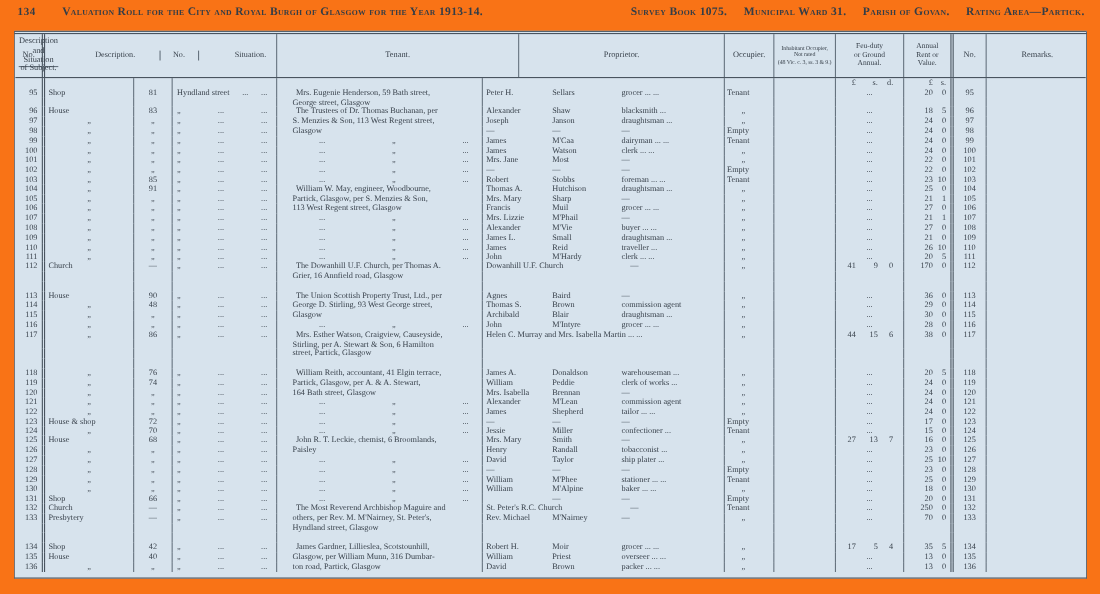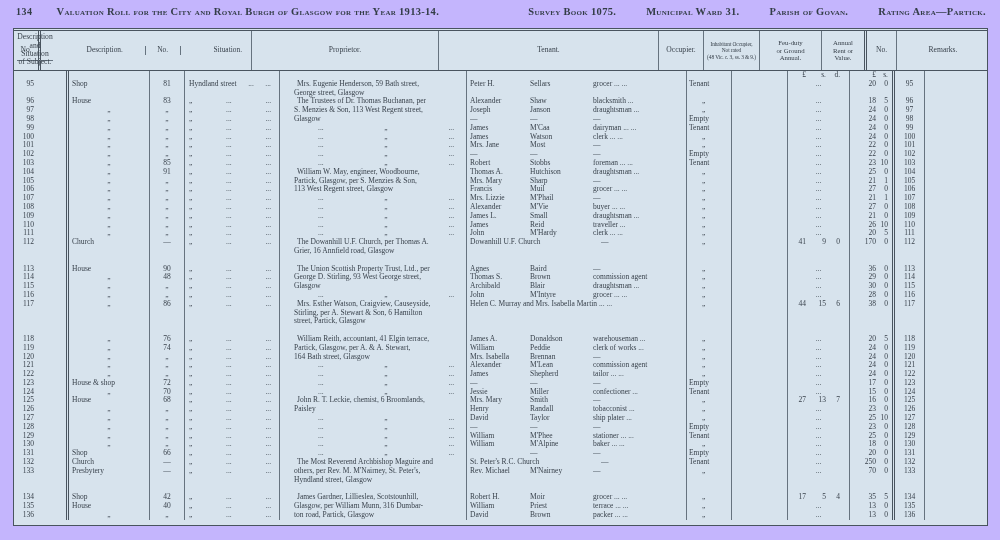--- a/index.html
+++ b/index.html
@@ -1,23 +1,23 @@
 <!DOCTYPE html>
 <html><head>
 <meta charset="utf-8">
 <style>
   html,body{margin:0;padding:0;background:#c9d6e2;}
-  .page{position:relative;width:1000px;height:540px;background:#c4b5fd;overflow:hidden;
+  .page{position:relative;width:1000px;height:540px;background:#f97316;overflow:hidden;
         font-family:"Liberation Serif","DejaVu Serif",serif;color:#39424c;}
   
   .titlebar{position:absolute;top:6px;left:16px;right:14px;display:flex;align-items:baseline;
             font-variant:small-caps;font-weight:700;font-size:10.5px;letter-spacing:.3px;color:#333d47;white-space:nowrap;}
   .titlebar .pnum{font-variant:normal;font-size:10px;margin-right:24px;letter-spacing:.5px;}
   .titlebar .spacer{flex:1;}
-  .titlebar .seg{margin-left:30px;}
+  .titlebar .seg{margin-left:15px;}
   
   .tbl{position:absolute;left:13px;top:28px;width:975px;height:498px;box-sizing:border-box;
        border:1.5px solid #49545f;border-top:3px double #49545f;display:flex;flex-direction:column;background:#d7e3ed;}
   
   .thead{display:flex;height:40px;flex:none;border-bottom:1px solid #49545f;box-sizing:border-box;}
   .th{box-sizing:border-box;border-left:1px solid #66737f;display:flex;align-items:center;justify-content:center;
       text-align:center;font-size:7.6px;line-height:8.4px;flex:none;}
   .th:first-child{border-left:none;}
   .th.dbl{border-left:3px double #49545f;}
   .grp{padding:0;align-items:center;gap:12px;}
@@ -28,21 +28,21 @@
   .sm{font-size:5.4px;line-height:6.2px;white-space:pre-line;letter-spacing:-.1px;}
   .med{font-size:6.8px;line-height:7.4px;white-space:pre-line;}
   
   .tb{flex:1;display:flex;flex-direction:column;overflow:hidden;}
   .tr{display:flex;height:8.8px;flex:none;}
   .c{box-sizing:border-box;border-left:1px solid #66737f;height:100%;font-size:7.5px;line-height:8.8px;
      white-space:nowrap;overflow:visible;flex:none;}
   .c:first-child{border-left:none;}
   .c.dbl{border-left:3px double #49545f;}
   .c0{width:24px;text-align:right;padding-right:4px;}
-  .c1{width:83px;padding-left:3px;margin-left:28px;}
+  .c1{width:83px;padding-left:3px;}
   .c1.dit{text-align:center;padding-left:0;}
   .c2{width:35px;text-align:center;}
   .c3{width:95px;}
   .c4{width:187px;padding-left:17px;}
   .c4.pi{padding-left:14px;}
   .c5{width:220px;display:flex;}
   .c6{width:45px;padding-left:2px;}
   .c6.dit2{padding-left:15px;}
   .c7{width:56px;}
   .c8{width:62px;}
@@ -87,22 +87,22 @@
     <div class="thead">
       <div class="th" style="width:24px">No.</div>
       <div class="th grp dbl" style="width:213px">
         <div class="gtop">Description and Situation of Subject.</div>
         <div class="gbot">
           <div class="sc" style="width:80px">Description.</div>
           <div class="sc" style="width:35px">No.</div>
           <div class="sc" style="width:95px">Situation.</div>
         </div>
       </div>
+      <div class="th" style="width:220px">Tenant.</div>
       <div class="th" style="width:187px">Proprietor.</div>
-      <div class="th" style="width:220px">Tenant.</div>
       <div class="th" style="width:45px">Occupier.</div>
       <div class="th sm" style="width:56px">Inhabitant Occupier,
 Not rated
 (48 Vic. c. 3, ss. 3 &amp; 9.)</div>
       <div class="th med" style="width:62px">Feu-duty
 or Ground
 Annual.</div>
       <div class="th med" style="width:43px">Annual
 Rent or
 Value.</div>
@@ -1341,21 +1341,21 @@
           <div class="c c2">40</div>
           <div class="c c3 sp">
             <span>„</span>
             <span>...</span>
             <span>...</span>
           </div>
           <div class="c c4 pi">Glasgow, per William Munn, 316 Dumbar-</div>
           <div class="c c5">
             <span class="t1">William</span>
             <span class="t2">Priest</span>
-            <span class="t3">terrace ... ...</span>
+            <span class="t3">overseer ... ...</span>
           </div>
           <div class="c c6 dit2">„</div>
           <div class="c c7"></div>
           <div class="c c8 ct">...</div>
           <div class="c c9 tk">
             <span>13</span>
             <span>0</span>
           </div>
           <div class="c c10 dbl">135</div>
           <div class="c c11"></div>

